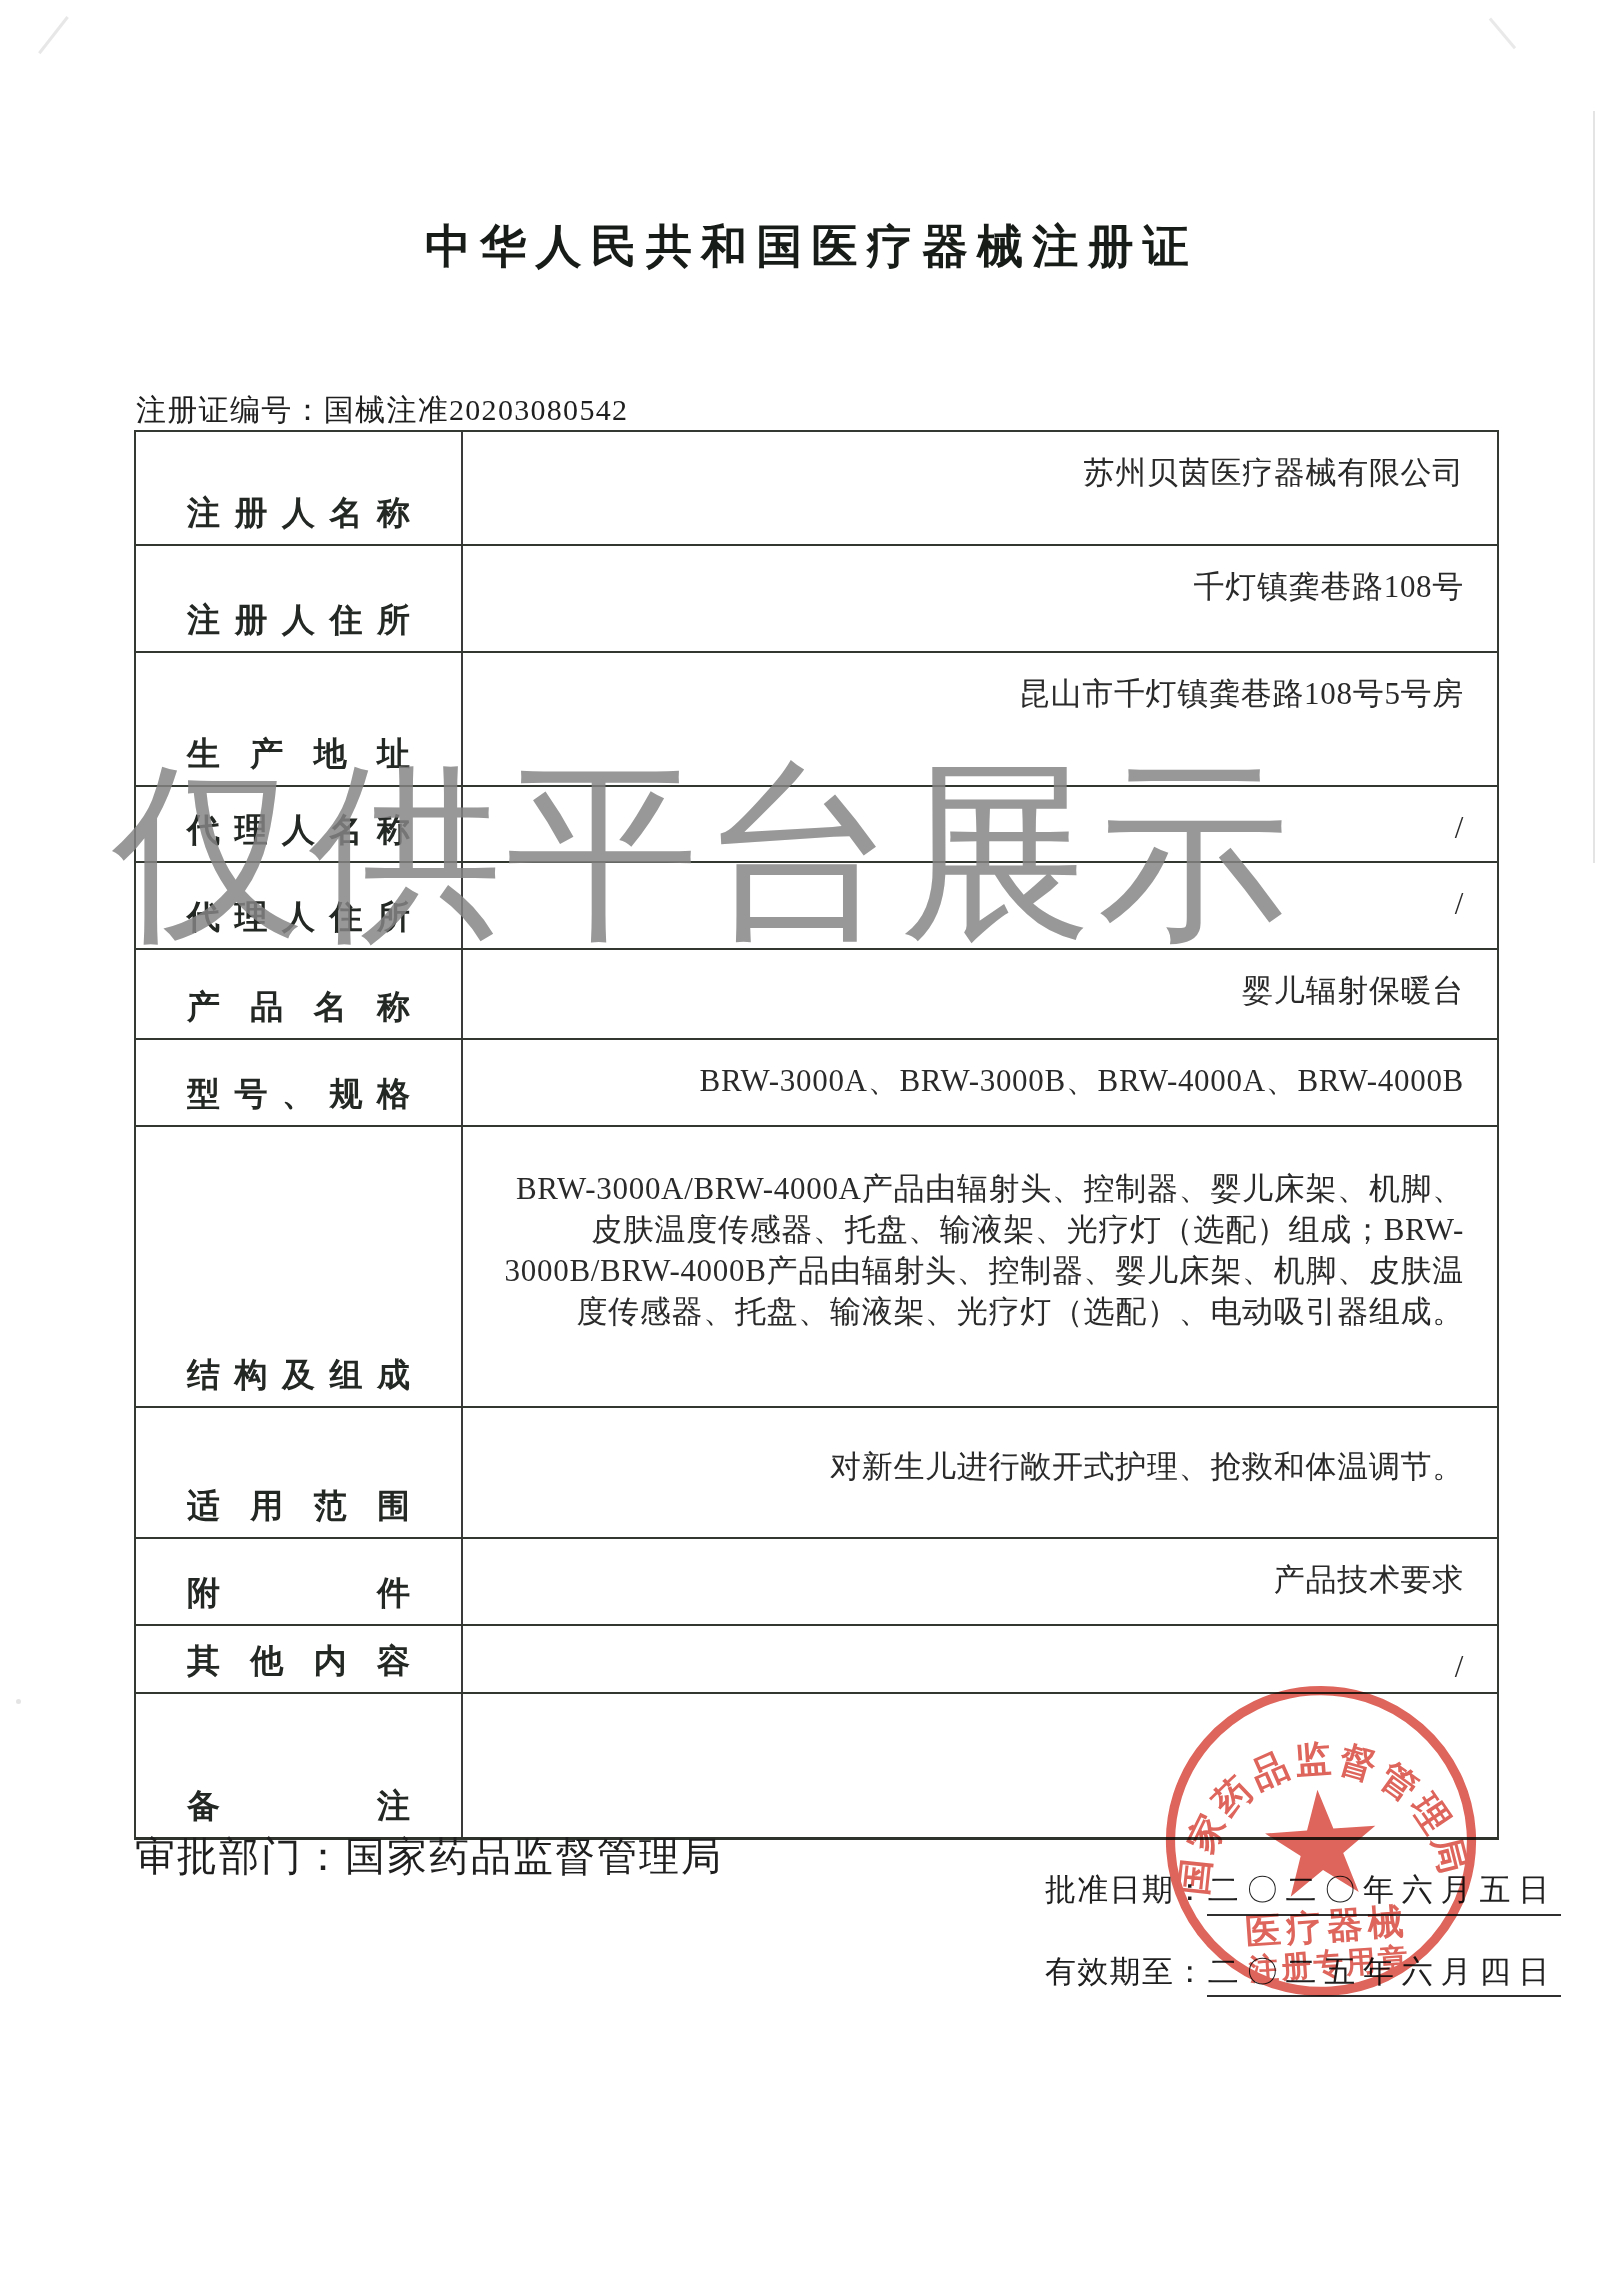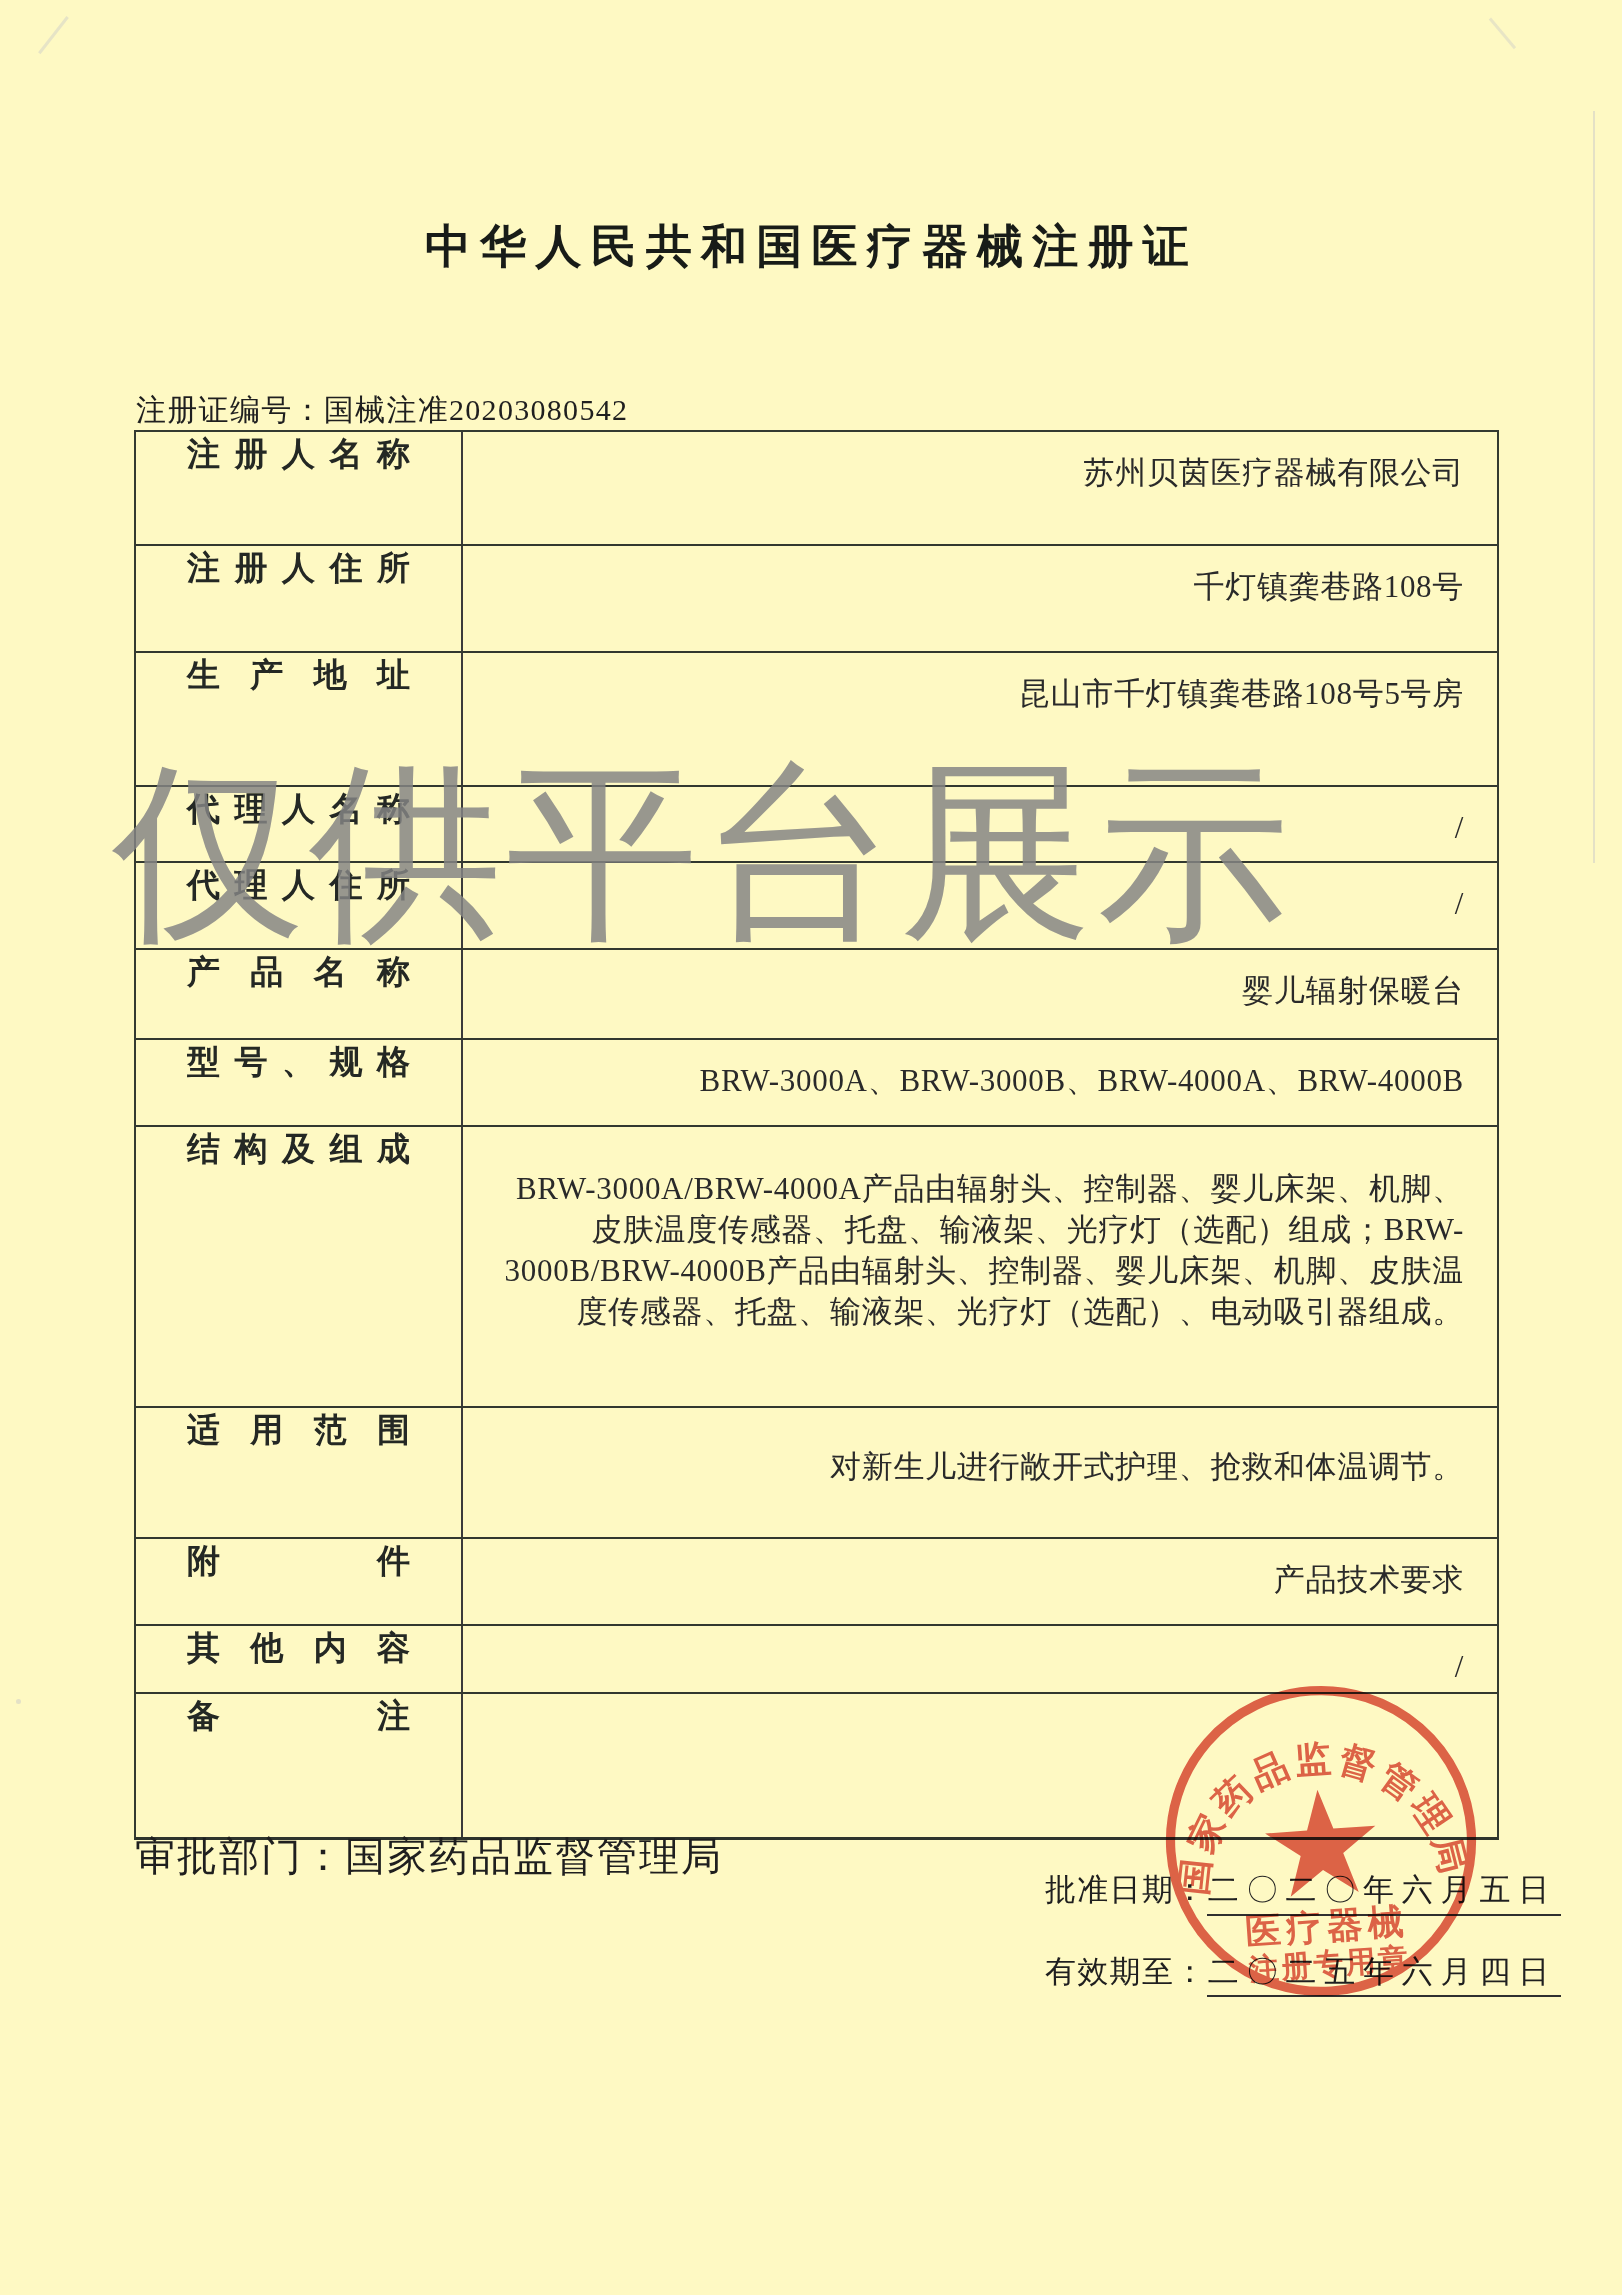--- a/index.html
+++ b/index.html
@@ -1,19 +1,19 @@
 <!DOCTYPE html>
 <html style="font-size:10.5px"><head>
 <meta charset="utf-8">
 <style>
   html,body{margin:0;padding:0;background:#e9e9e9;}
   .page{
     position:relative;
     width:1623px;height:2295px;
-    background:#fef9c3;
+    background:#ffffff;
     font-family:"Liberation Serif","DejaVu Serif",serif;
     color:#1f1f1f;
     overflow:hidden;
   }
   .title{
     position:absolute;top:216px;left:0;width:100%;
     text-align:center;font-size:46px;font-weight:bold;
     letter-spacing:9.2px;color:#181c18;margin:0;
   }
   .cert-no{
@@ -24,22 +24,22 @@
     position:absolute;left:134px;top:430px;width:1365px;
     border:2.6px solid #343a31;border-bottom:3.3px solid #2e342c;
     box-sizing:border-box;
   }
   .row{display:flex;border-bottom:2.6px solid #32382f;box-sizing:border-box;}
   .row:last-child{border-bottom:none;}
   .cell{box-sizing:border-box;}
   .cell.label{
     width:327px;flex:0 0 327px;
     border-right:2px solid #3a3a3a;
-    display:flex;align-items:flex-start;
-    padding:0 51px;
+    display:flex;align-items:flex-end;
+    padding:8px 51px;
     font-size:33px;font-weight:bold;color:#242824;
   }
   .jt{display:block;width:100%;text-align:justify;text-align-last:justify;}
   .cell.value{
     flex:1;padding:19.6px 33px 0 31px;
     font-size:31px;line-height:41px;color:#2a2a2a;
     letter-spacing:0.7px;
     text-align:right;
   }
   .tall .cell.value{padding-top:41px;}

